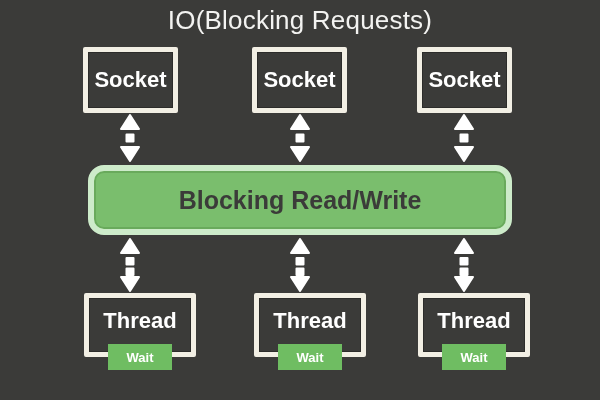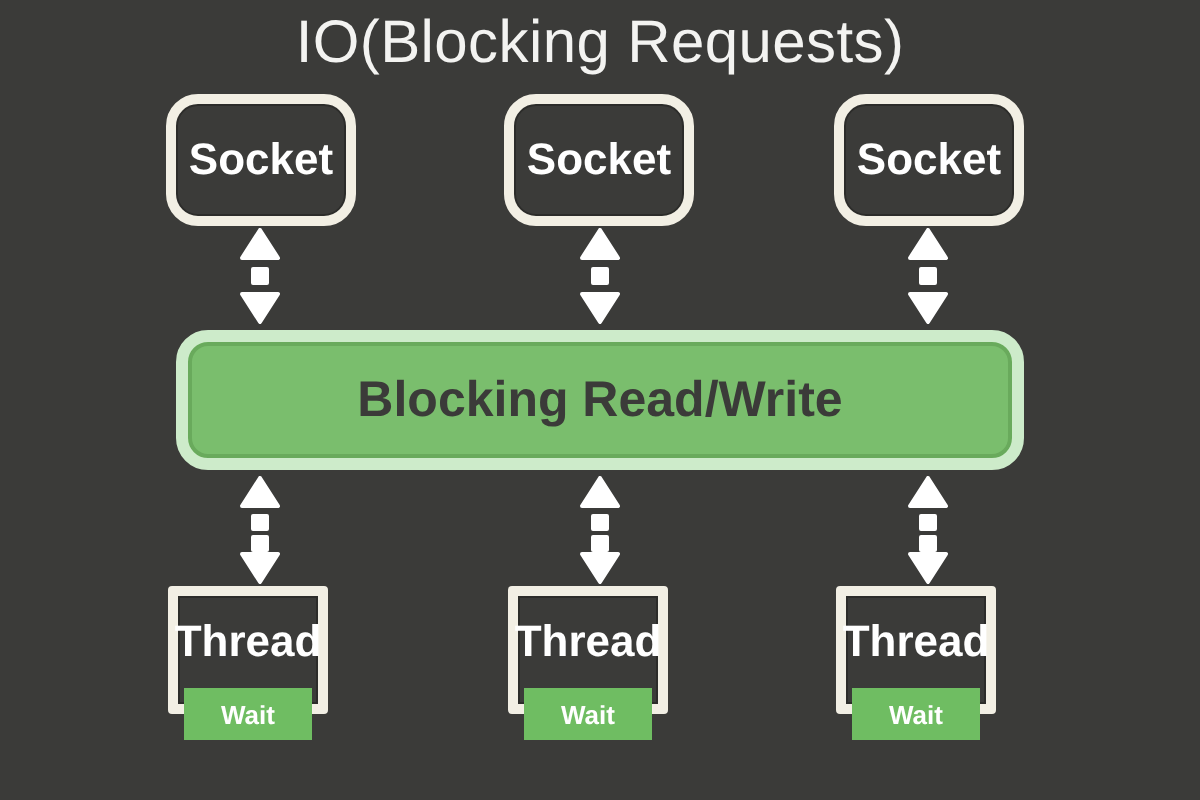--- a/index.html
+++ b/index.html
@@ -23,37 +23,37 @@
   .stage{
     position:relative;
     width:600px;height:400px;
     background:var(--background);
     overflow:hidden;
   }
   .title{
     position:absolute;top:5px;left:0;width:600px;
     text-align:center;
     color:var(--title-text);
-    font-size:30px;font-weight:400;letter-spacing:0.2px;
+    font-size:26px;font-weight:400;letter-spacing:0.2px;
   }
   .node{
     position:absolute;
     border:5px solid var(--box-border);
     border-radius:2px;
     box-sizing:border-box;
     display:flex;align-items:center;justify-content:center;
     color:var(--box-text);
     font-weight:700;font-size:22px;
     box-shadow:inset 0 0 0 1px rgba(0,0,0,0.25);
   }
-  .socket{width:95px;height:66px;top:47px;border-radius:16px;}
+  .socket{width:95px;height:66px;top:47px;}
   .socket.c1{left:83px;}
   .socket.c2{left:252px;}
   .socket.c3{left:417px;}
-  .thread{width:80px;height:64px;top:293px;}
+  .thread{width:112px;height:64px;top:293px;}
   .thread.c1{left:84px;}
   .thread.c2{left:254px;}
   .thread.c3{left:418px;}
   .thread .label{margin-bottom:8px;}
   .badge{
     position:absolute;
     left:50%;bottom:-18px;transform:translateX(-50%);
     width:64px;height:26px;
     background:var(--badge-fill);
     color:var(--badge-text);

